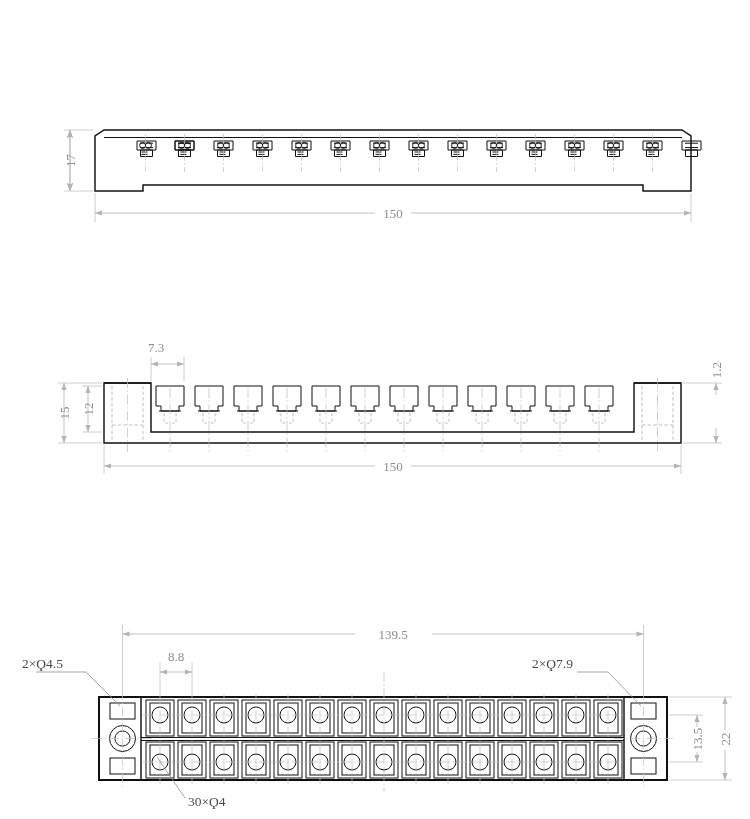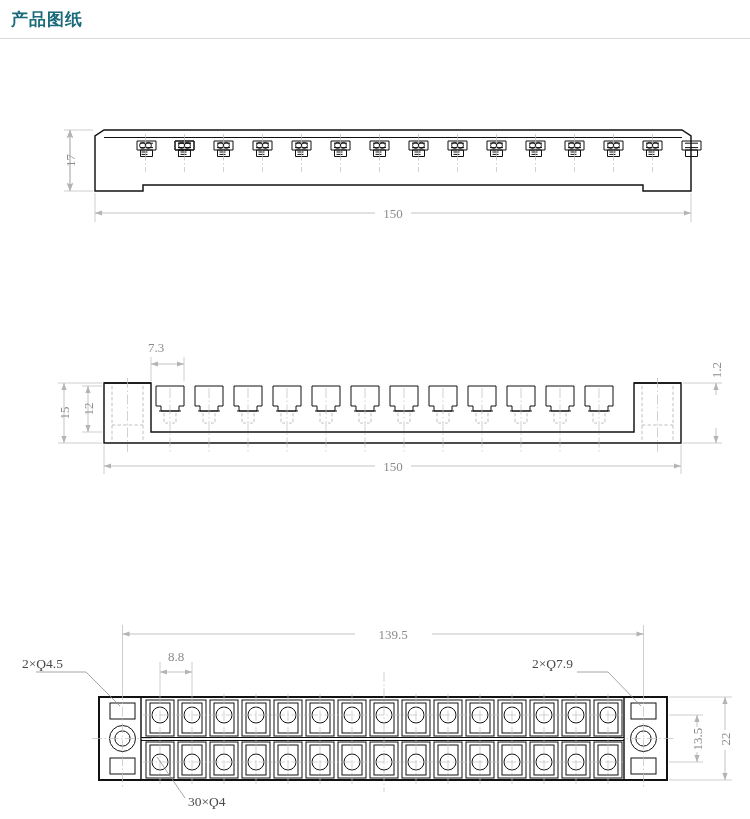--- a/index.html
+++ b/index.html
@@ -34,24 +34,20 @@
   .obj-t{stroke:#111;stroke-width:1.0;fill:none;}
   .obj-th{stroke:#111;stroke-width:2.0;fill:none;}
   .lead{stroke:#8f8f8f;stroke-width:.8;fill:none;}
   .arrw{fill:#b4b4b4;}
 </style>
 </head>
 <body>
 
 <div id="page">
 
-  <div class="hdr">
-    <div class="hdr-title">产品图纸</div>
-    <div class="hdr-rule"></div>
-  </div>
 
   <svg id="cad" viewBox="0 0 750 819">
     <defs>
       <marker id="ar" markerWidth="9" markerHeight="7" refX="8.6" refY="3.5" orient="auto" markerUnits="userSpaceOnUse">
         <path d="M0,0.2 L9,3.5 L0,6.8 L2.4,3.5 Z" class="arrw"></path>
       </marker>
       <marker id="arl" markerWidth="9" markerHeight="7" refX="0.4" refY="3.5" orient="auto" markerUnits="userSpaceOnUse">
         <path d="M9,0.2 L0,3.5 L9,6.8 L6.6,3.5 Z" class="arrw"></path>
       </marker>
     </defs>

